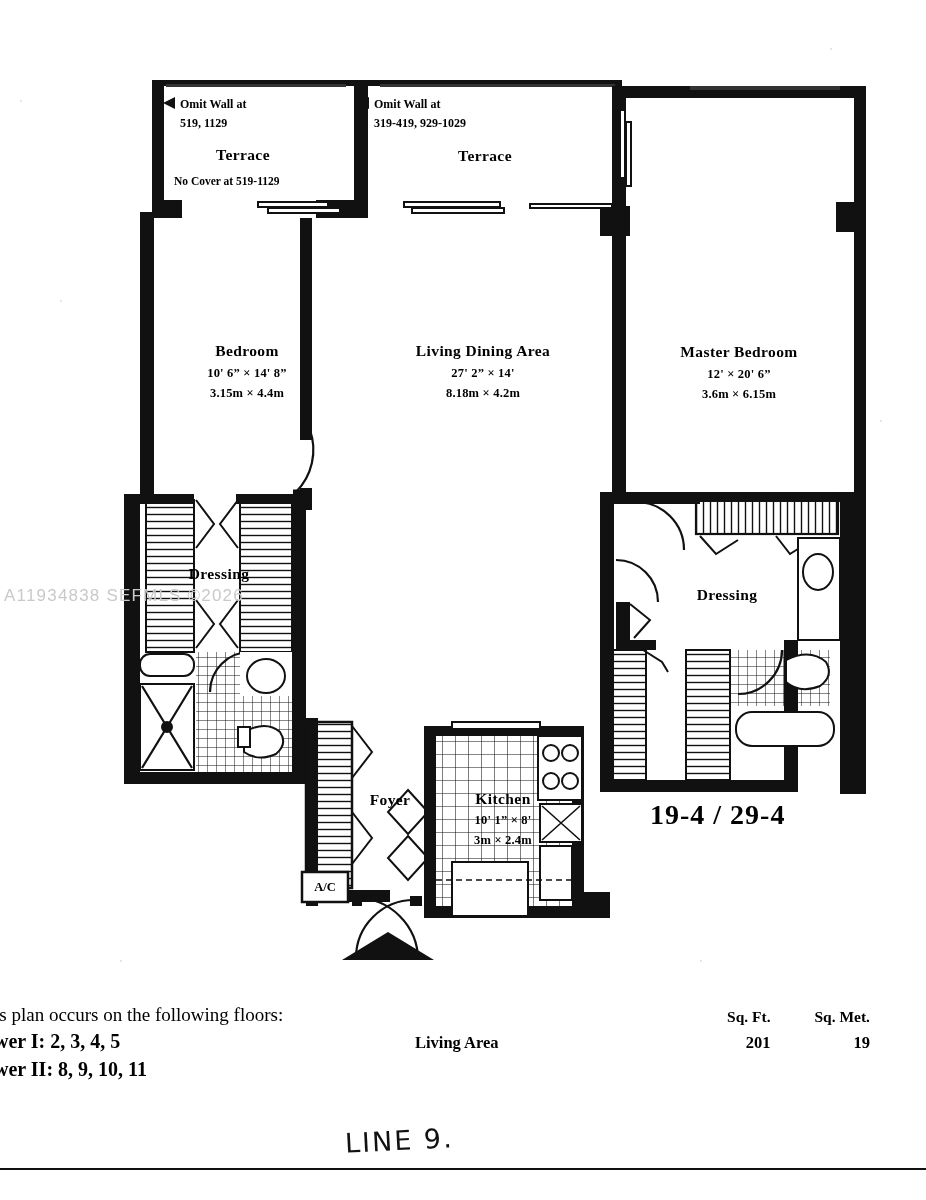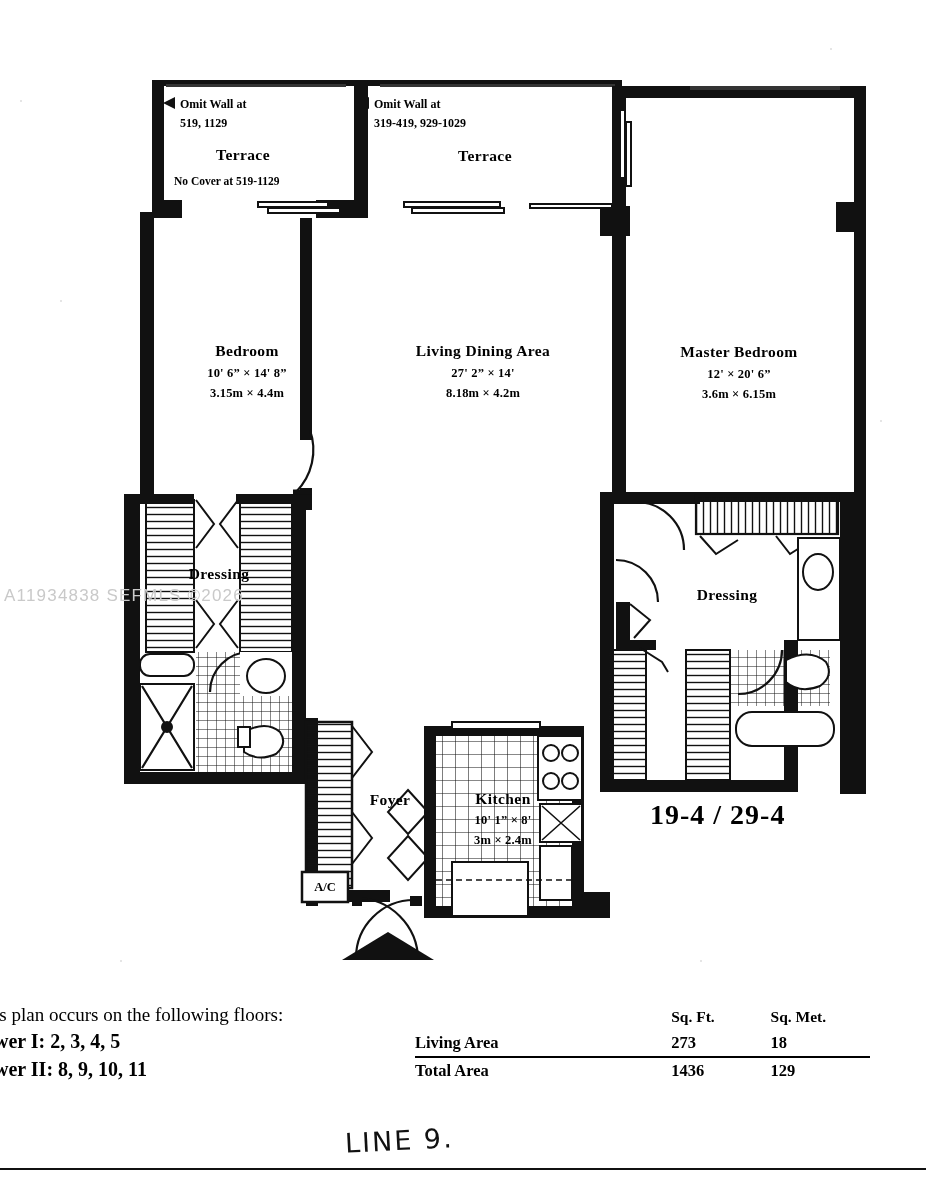--- a/index.html
+++ b/index.html
@@ -35,21 +35,21 @@
   .floors-l2{left:-6px;top:58px;font-size:20px;font-weight:bold;}
 
   #area-table{
     position:absolute;left:415px;top:8px;width:455px;
     font-family:"Liberation Serif",serif;font-weight:bold;
     border-collapse:collapse;font-size:16.5px;
   }
   #area-table th{font-weight:bold;font-size:15.5px;padding:0 0 4px 0;}
   #area-table td{padding:3px 0;}
   .col-label{text-align:left;width:245px;}
-  .col-num{text-align:left;width:95px;}
+  .col-num{text-align:right;width:95px;}
   tr.ruled td{border-top:2.2px solid #000;padding-top:7px;}
   tr.ruled td.col-label{border-top:2.2px solid #000;}
 
   .handwrite{
     position:absolute;left:345px;top:1125px;
     font-family:"DejaVu Sans",sans-serif;font-size:27px;
     letter-spacing:2px;color:#111;transform:rotate(-3deg);
   }
   .baseline{position:absolute;left:0px;top:1168px;width:926px;height:2px;background:#111;}
 
@@ -328,27 +328,22 @@
       <thead>
         <tr>
           <th class="col-label"></th>
           <th class="col-num">Sq. Ft.</th>
           <th class="col-num">Sq. Met.</th>
         </tr>
       </thead>
       <tbody>
         <tr>
           <td class="col-label">Living Area</td>
-          <td class="col-num">273</td>
-          <td class="col-num">18</td>
-        </tr>
-        <tr class="ruled">
-          <td class="col-label">Total Area</td>
-          <td class="col-num">1436</td>
-          <td class="col-num">129</td>
+          <td class="col-num">201</td>
+          <td class="col-num">19</td>
         </tr>
       </tbody>
     </table>
   </div>
 
   <div class="handwrite">LINE 9.</div>
   <div class="baseline"></div>
 
 </div>
 

